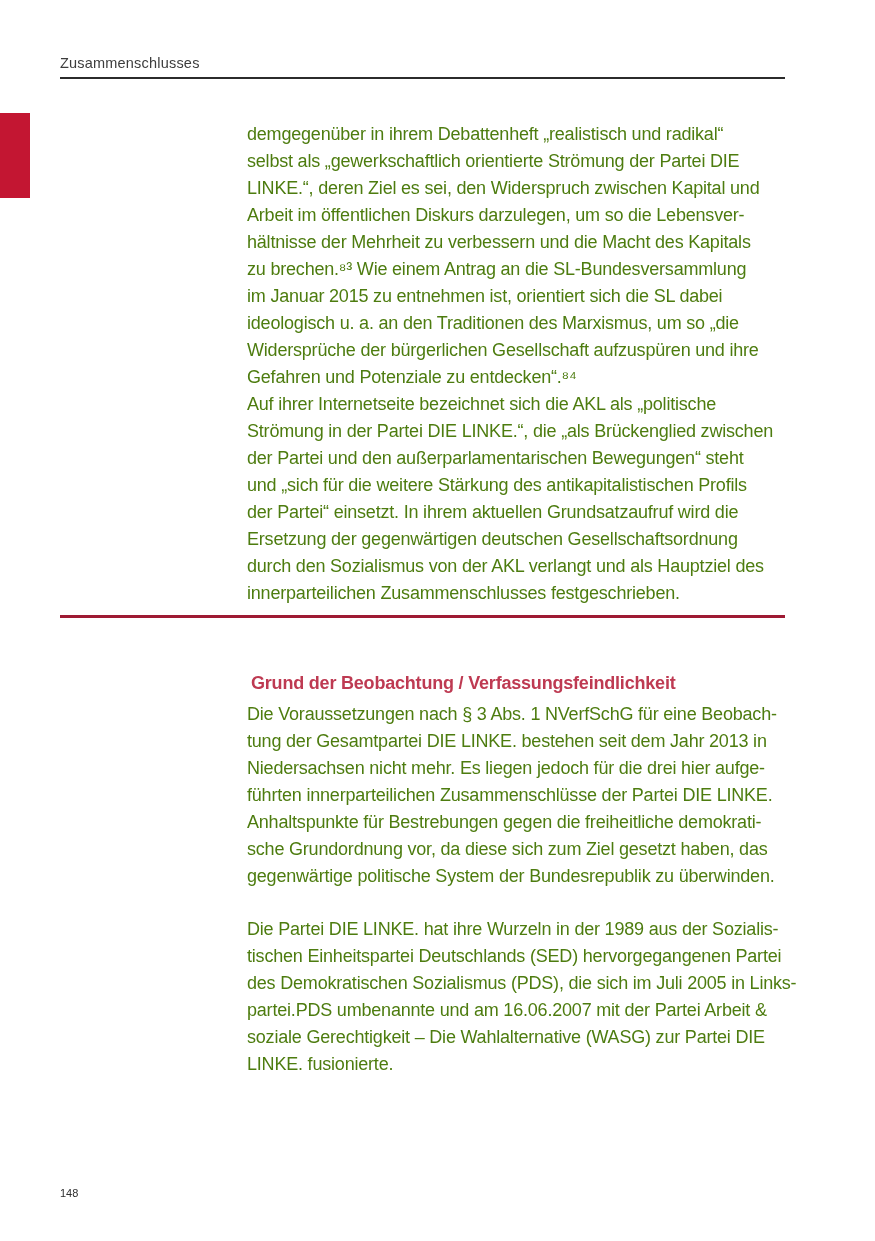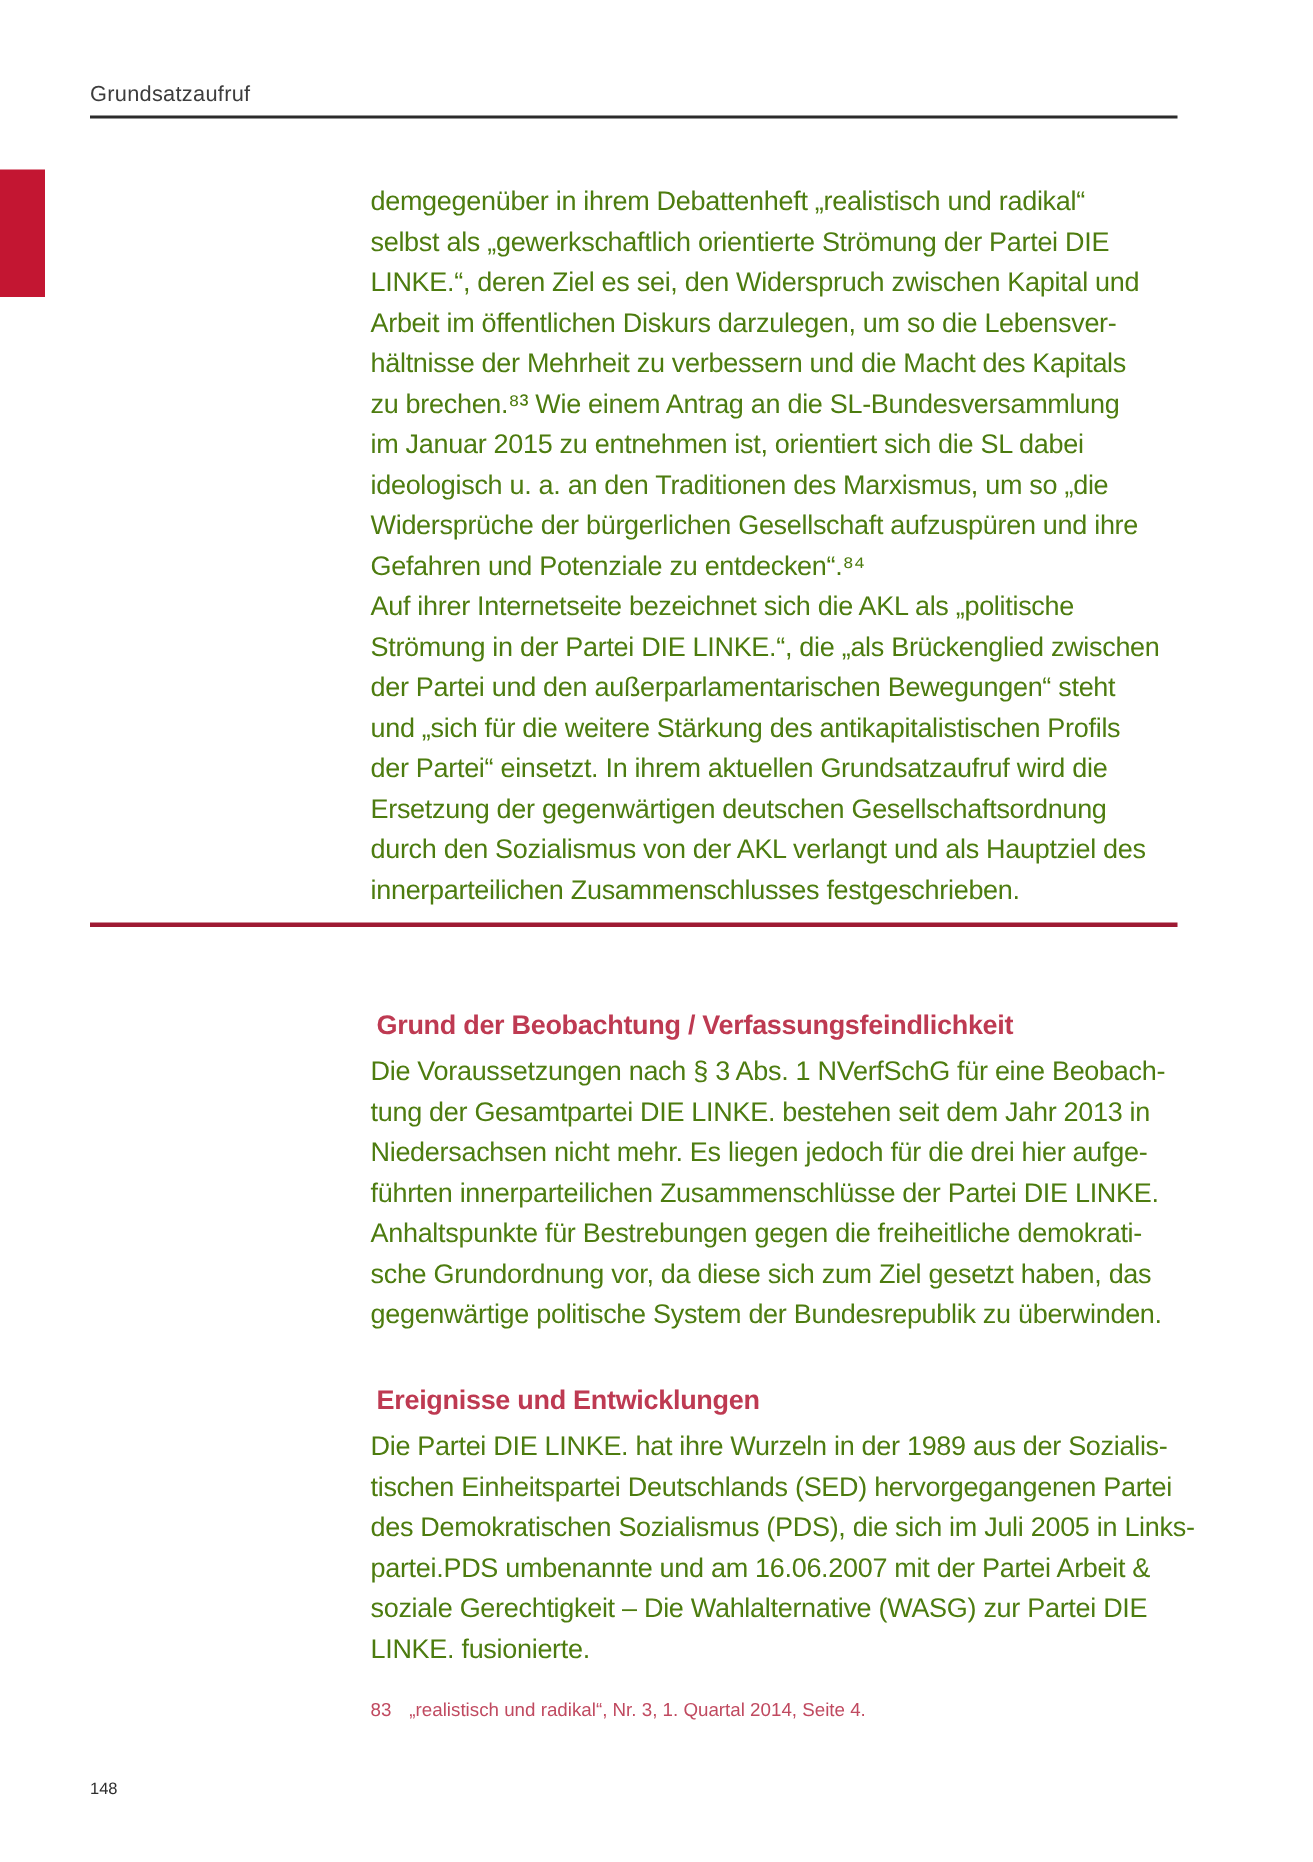--- a/index.html
+++ b/index.html
@@ -75,21 +75,21 @@
     left: 60px; top: 1187px;
     font-size: 11px;
     color: #2e2e2e;
   }
 </style>
 </head>
 <body>
 
 <div class="page">
 
-  <div class="header-label">Grundsatzaufruf</div>
+  <div class="header-label">Zusammenschlusses</div>
   <div class="header-rule"></div>
 
   <div class="section-marker-tab"></div>
 
   <div class="bodycol block-1">
     <p class="bodytext">demgegenüber in ihrem Debattenheft „realistisch und radikal“
 selbst als „gewerkschaftlich orientierte Strömung der Partei DIE
 LINKE.“, deren Ziel es sei, den Widerspruch zwischen Kapital und
 Arbeit im öffentlichen Diskurs darzulegen, um so die Lebensver-
 hältnisse der Mehrheit zu verbessern und die Macht des Kapitals
@@ -115,31 +115,26 @@
     <p class="bodytext">Die Voraussetzungen nach § 3 Abs. 1 NVerfSchG für eine Beobach-
 tung der Gesamtpartei DIE LINKE. bestehen seit dem Jahr 2013 in
 Niedersachsen nicht mehr. Es liegen jedoch für die drei hier aufge-
 führten innerparteilichen Zusammenschlüsse der Partei DIE LINKE.
 Anhaltspunkte für Bestrebungen gegen die freiheitliche demokrati-
 sche Grundordnung vor, da diese sich zum Ziel gesetzt haben, das
 gegenwärtige politische System der Bundesrepublik zu überwinden.</p>
   </div>
 
   <div class="bodycol section-ereignisse">
-    <h2 class="section-heading">Ereignisse und Entwicklungen</h2>
     <p class="bodytext">Die Partei DIE LINKE. hat ihre Wurzeln in der 1989 aus der Sozialis-
 tischen Einheitspartei Deutschlands (SED) hervorgegangenen Partei
 des Demokratischen Sozialismus (PDS), die sich im Juli 2005 in Links-
 partei.PDS umbenannte und am 16.06.2007 mit der Partei Arbeit &amp;
 soziale Gerechtigkeit – Die Wahlalternative (WASG) zur Partei DIE
 LINKE. fusionierte.</p>
   </div>
 
   <div class="bodycol footnotes">
-    <div class="footnote-item">
-      <span>83</span>
-      <span>„realistisch und radikal“, Nr. 3, 1. Quartal 2014, Seite 4.</span>
-    </div>
   </div>
 
   <div class="page-number">148</div>
 
 </div>
 
 </body></html>

